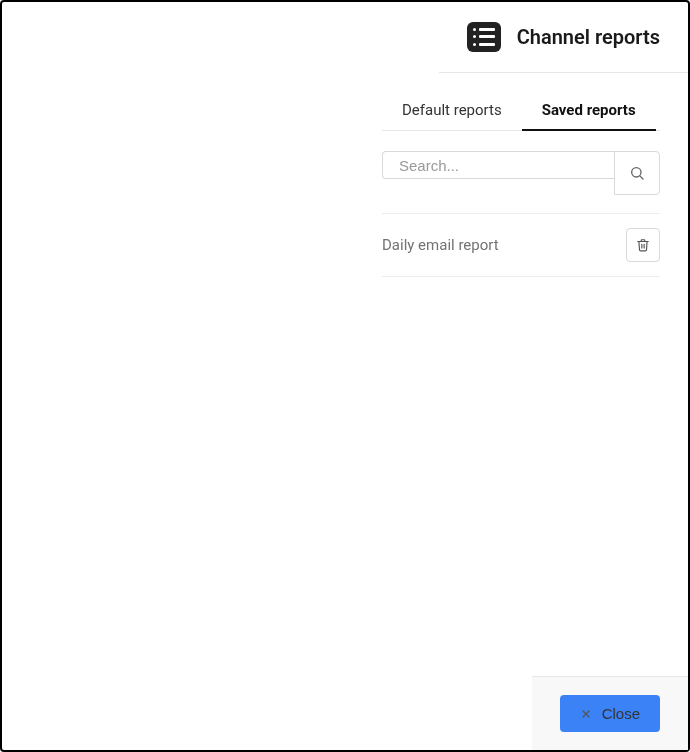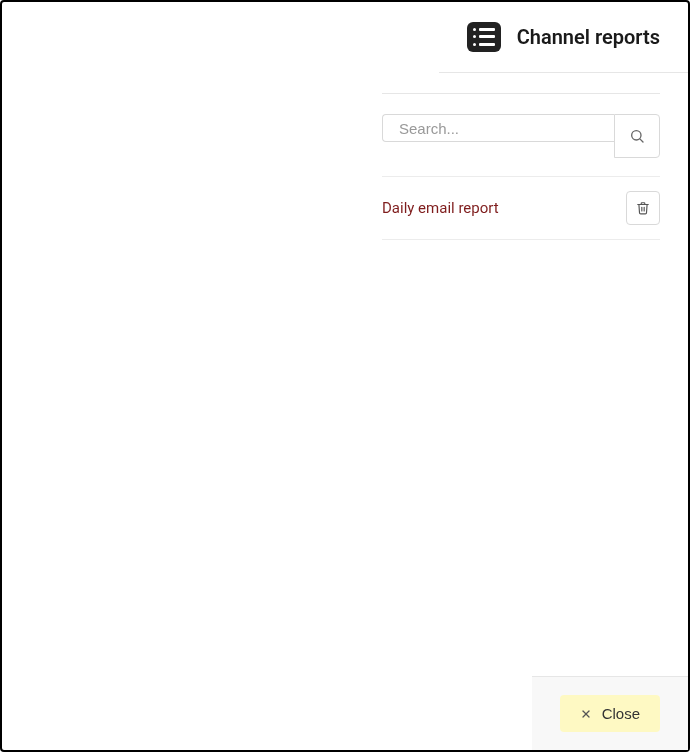--- a/index.html
+++ b/index.html
@@ -128,21 +128,21 @@
     padding: 14px 0 14px 0;
     border-top: 1px solid #ececec;
   }
   .list-row:last-of-type {
     border-bottom: 1px solid #ececec;
   }
   .list-row.no-bottom {
     border-bottom: none;
   }
   .list-link {
-    color: #7f1d1d;
+    color: #737373;
     font-size: 15px;
     cursor: pointer;
   }
   .delete-btn {
     width: 34px;
     height: 34px;
     border: 1px solid #d9d9d9;
     border-radius: 4px;
     background: #fff;
     display: flex;
@@ -151,21 +151,21 @@
     cursor: pointer;
   }
   .footer {
     border-top: 1px solid #e6e6e6;
     background: #f8f8f8;
     padding: 18px 28px;
     display: flex;
     justify-content: flex-end;
   }
   .close-btn {
-    background: #fef9c3;
+    background: #3b82f6;
     border: none;
     border-radius: 4px;
     padding: 10px 20px;
     display: flex;
     align-items: center;
     gap: 10px;
     cursor: pointer;
     font-size: 15px;
     color: #333;
   }
@@ -190,20 +190,22 @@
           <span class="dot"></span>
           <span class="bar"></span>
         </div>
     </div>
     <div class="header-title">Channel reports</div>
   </div>
 
   <div class="body">
 
     <div class="tabs">
+      <div class="tab">Default reports</div>
+      <div class="tab active">Saved reports</div>
     </div>
 
     <div class="search-row">
       <input class="search-input" type="text" placeholder="Search..." style="">
       <div class="search-btn">
         <svg width="16" height="16" viewBox="0 0 24 24" fill="none" stroke="#666" stroke-width="2" stroke-linecap="round" stroke-linejoin="round">
           <circle cx="11" cy="11" r="7"></circle>
           <line x1="21" y1="21" x2="16.65" y2="16.65"></line>
         </svg>
       </div>

